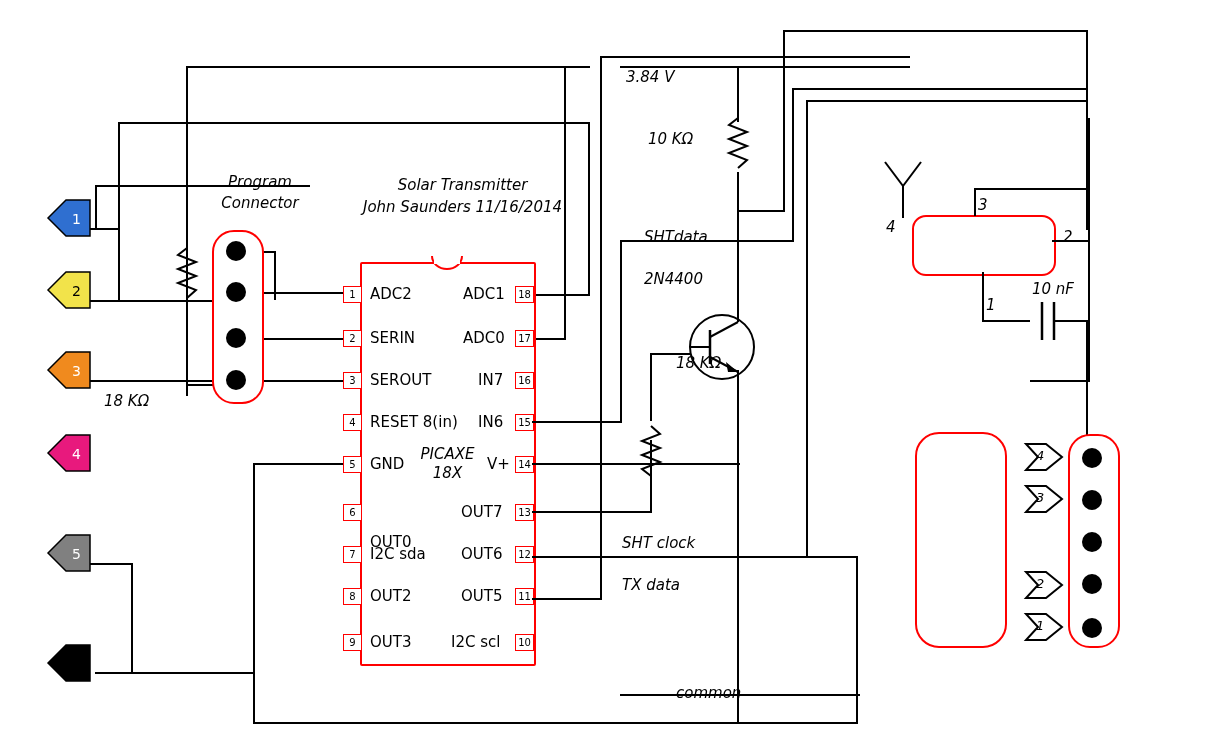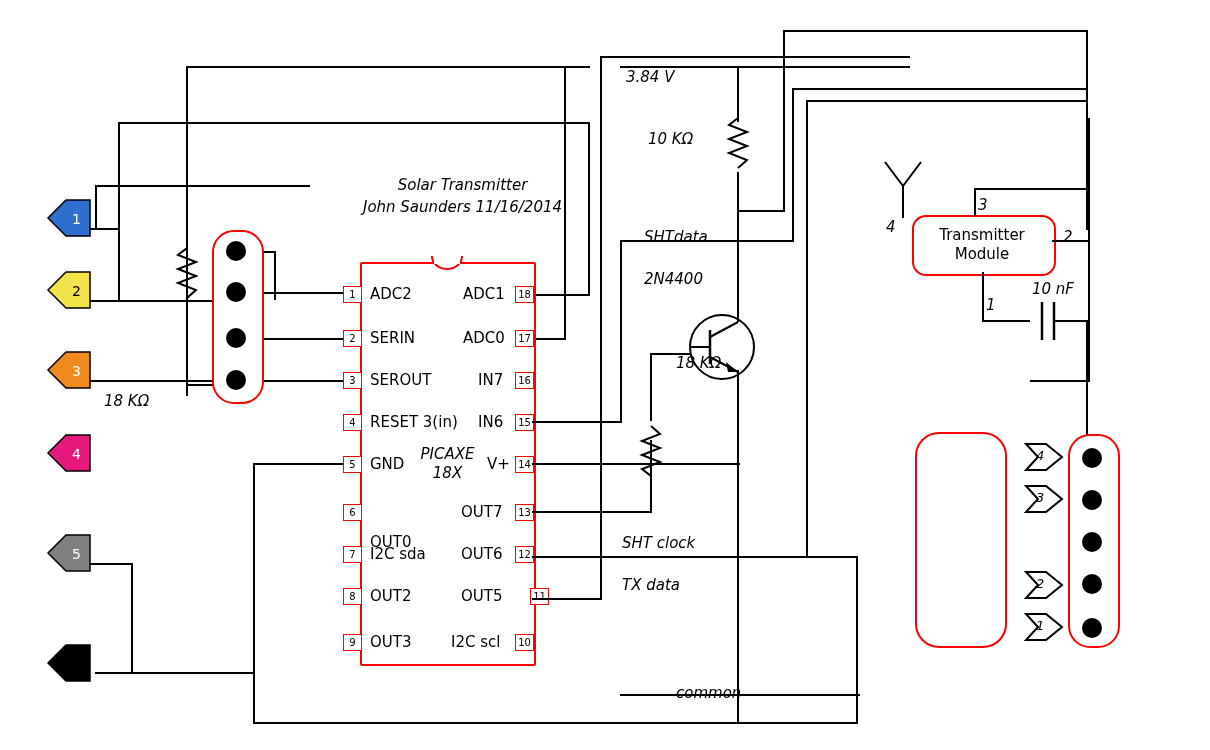--- a/index.html
+++ b/index.html
@@ -66,20 +66,24 @@
   <div class="wire h" style="left:236px;top:292px;width:107px;"></div>
   <div class="wire h" style="left:236px;top:338px;width:107px;"></div>
   <div class="wire h" style="left:236px;top:380px;width:107px;"></div>
 
   <div class="redbox" style="left:212px;top:230px;width:48px;height:170px;border-radius:22px;"></div>
   <div class="dot" style="left:226px;top:241px;"></div>
   <div class="dot" style="left:226px;top:282px;"></div>
   <div class="dot" style="left:226px;top:328px;"></div>
   <div class="dot" style="left:226px;top:370px;"></div>
 
+  <div class="lbl c" style="left:210px;top:172px;width:100px;line-height:21px;">
+    <span>Program</span><br>
+    <span>Connector</span>
+  </div>
 
   <div class="lbl c" style="left:330px;top:174px;width:265px;line-height:22px;">
     <span>Solar Transmitter</span><br>
     <span>John Saunders 11/16/2014</span>
   </div>
 
   <div id="ic" style="left:360px;top:262px;width:172px;height:400px;"></div>
 
   <svg style="position:absolute;left:432px;top:256px;" width="30" height="14">
     <path d="M0,0 A15,13 0 0 0 30,0" fill="#fff" stroke="#ff0000" stroke-width="2"></path>
@@ -91,21 +95,21 @@
     <span>18X</span>
   </div>
 
   <div class="pinbox" style="left:343px;top:286px;">1</div>
   <div class="pinlabel" style="left:370px;top:285px;">ADC2</div>
   <div class="pinbox" style="left:343px;top:330px;">2</div>
   <div class="pinlabel" style="left:370px;top:329px;">SERIN</div>
   <div class="pinbox" style="left:343px;top:372px;">3</div>
   <div class="pinlabel" style="left:370px;top:371px;">SEROUT</div>
   <div class="pinbox" style="left:343px;top:414px;">4</div>
-  <div class="pinlabel" style="left:370px;top:413px;">RESET 3(in)</div>
+  <div class="pinlabel" style="left:370px;top:413px;">RESET 8(in)</div>
   <div class="pinbox" style="left:343px;top:456px;">5</div>
   <div class="pinlabel" style="left:370px;top:455px;">GND</div>
   <div class="pinbox" style="left:343px;top:504px;">6</div>
   <div class="pinlabel" style="left:370px;top:533px;">OUT0</div>
   <div class="pinbox" style="left:343px;top:546px;">7</div>
   <div class="pinlabel" style="left:370px;top:545px;">I2C sda</div>
   <div class="pinbox" style="left:343px;top:588px;">8</div>
   <div class="pinlabel" style="left:370px;top:587px;">OUT2</div>
   <div class="pinbox" style="left:343px;top:634px;">9</div>
   <div class="pinlabel" style="left:370px;top:633px;">OUT3</div>
@@ -117,21 +121,21 @@
   <div class="pinbox" style="left:515px;top:372px;">16</div>
   <div class="pinlabel" style="left:478px;top:371px;">IN7</div>
   <div class="pinbox" style="left:515px;top:414px;">15</div>
   <div class="pinlabel" style="left:478px;top:413px;">IN6</div>
   <div class="pinbox" style="left:515px;top:456px;">14</div>
   <div class="pinlabel" style="left:487px;top:455px;">V+</div>
   <div class="pinbox" style="left:515px;top:504px;">13</div>
   <div class="pinlabel" style="left:461px;top:503px;">OUT7</div>
   <div class="pinbox" style="left:515px;top:546px;">12</div>
   <div class="pinlabel" style="left:461px;top:545px;">OUT6</div>
-  <div class="pinbox" style="left:530px;top:588px;">11</div>
+  <div class="pinbox" style="left:515px;top:588px;">11</div>
   <div class="pinlabel" style="left:461px;top:587px;">OUT5</div>
   <div class="pinbox" style="left:515px;top:634px;">10</div>
   <div class="pinlabel" style="left:451px;top:633px;">I2C scl</div>
 
   <div class="wire h" style="left:253px;top:463px;width:90px;"></div>
 
   <div class="wire h" style="left:532px;top:463px;width:208px;"></div>
 
   <div class="wire h" style="left:532px;top:511px;width:120px;"></div>
   <div class="wire v" style="left:650px;top:440px;height:72px;"></div>
@@ -181,24 +185,20 @@
   <div class="wire h" style="left:600px;top:56px;width:310px;"></div>
 
   <div class="wire h" style="left:620px;top:694px;width:240px;"></div>
 
   <svg style="position:absolute;left:880px;top:160px;" width="46" height="58">
     <line x1="23" y1="58" x2="23" y2="26" stroke="#000" stroke-width="2"></line>
     <line x1="23" y1="26" x2="5" y2="2" stroke="#000" stroke-width="2"></line>
     <line x1="23" y1="26" x2="41" y2="2" stroke="#000" stroke-width="2"></line>
   </svg>
   <div class="redbox" style="left:912px;top:215px;width:140px;height:57px;border-radius:14px;"></div>
-  <div class="txtbox" style="left:912px;top:226px;width:140px;">
-    <span>Transmitter</span><br>
-    <span>Module</span>
-  </div>
   <div class="lbl" style="left:886px;top:218px;">4</div>
   <div class="lbl" style="left:978px;top:196px;">3</div>
   <div class="lbl" style="left:1063px;top:228px;">2</div>
   <div class="lbl" style="left:986px;top:296px;">1</div>
 
   <div class="wire v" style="left:974px;top:188px;height:28px;"></div>
   <div class="wire h" style="left:974px;top:188px;width:114px;"></div>
   <div class="wire h" style="left:1052px;top:240px;width:36px;"></div>
   <div class="wire v" style="left:982px;top:272px;height:50px;"></div>
   <div class="wire h" style="left:982px;top:320px;width:48px;"></div>

